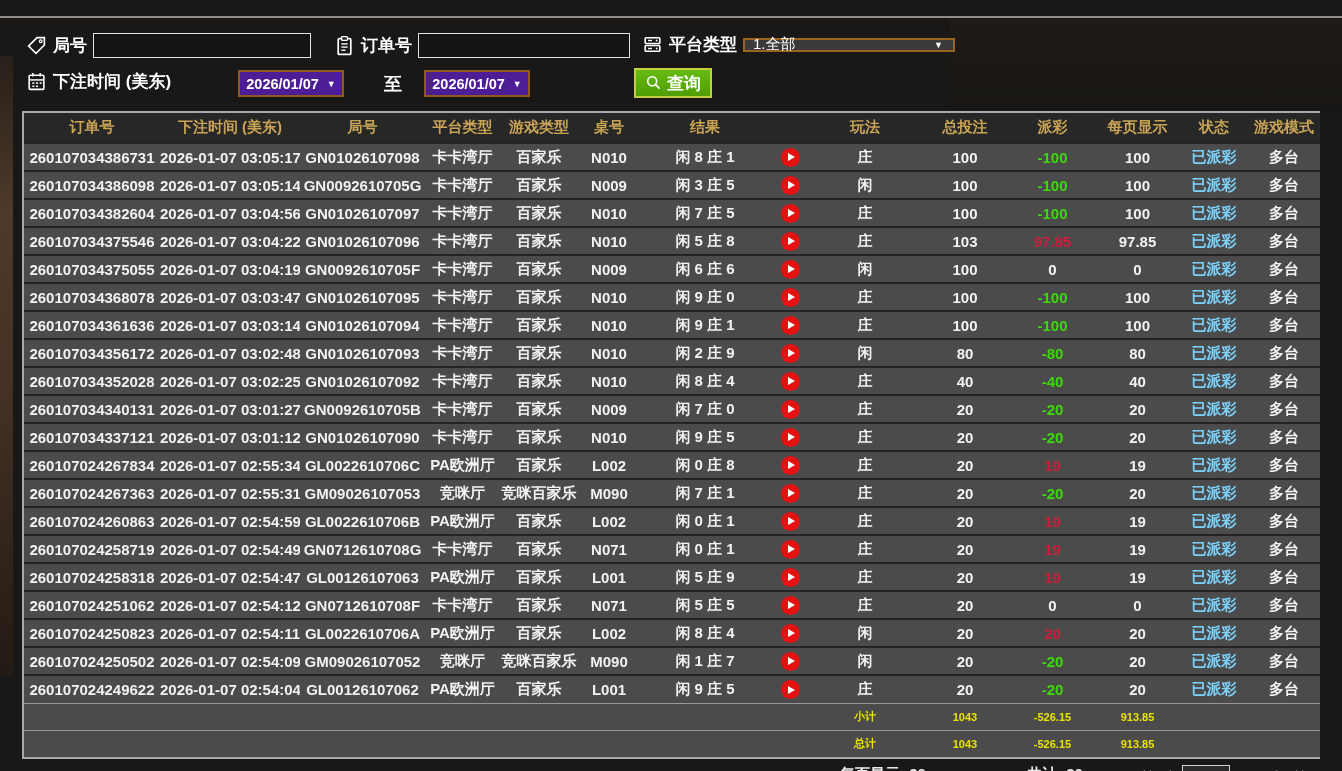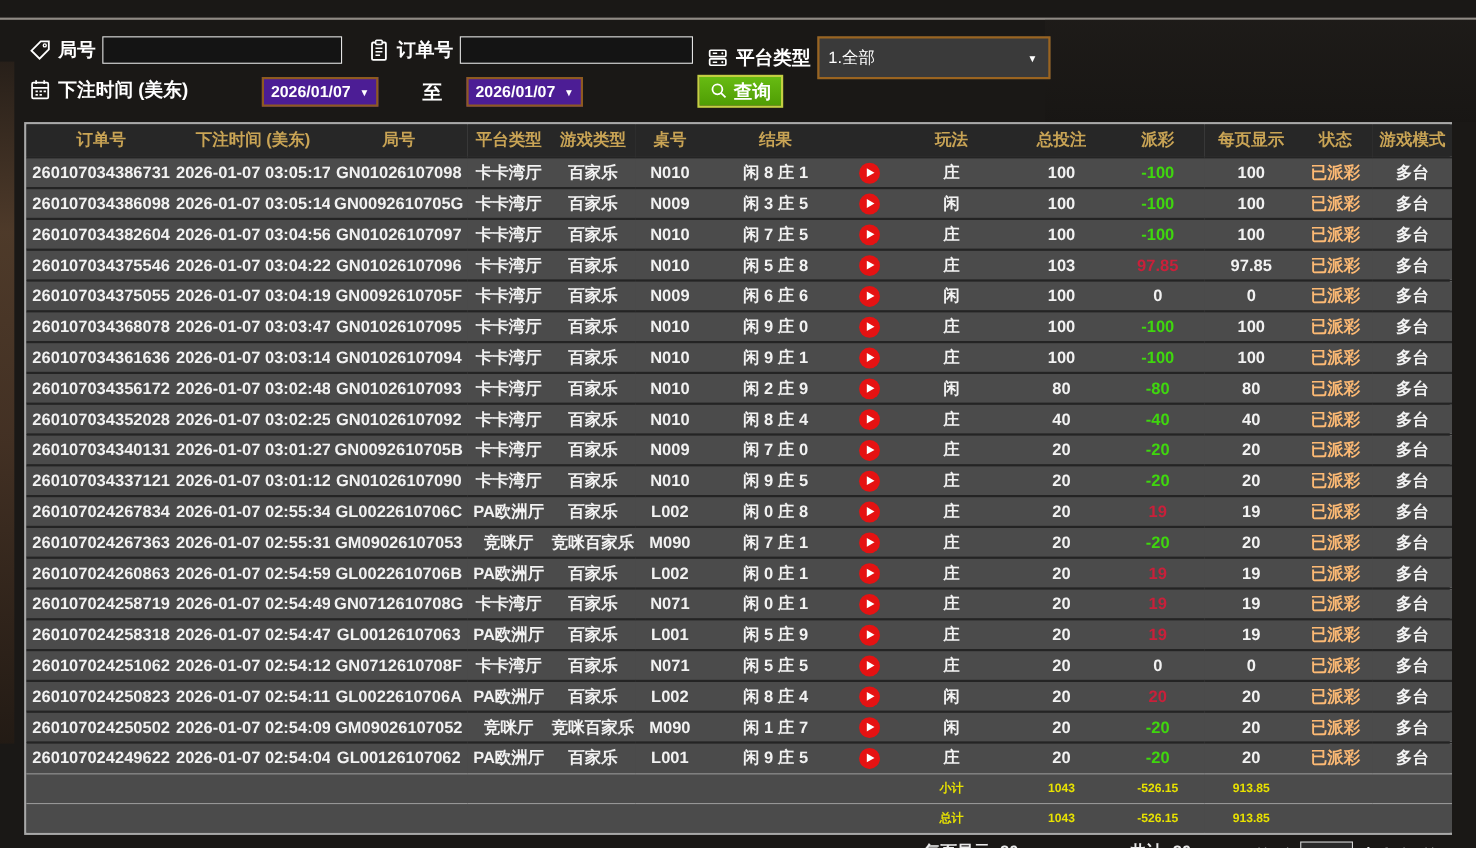--- a/index.html
+++ b/index.html
@@ -20,21 +20,21 @@
   
   .fgroup { position:absolute; display:flex; align-items:center; gap:6px; }
   .flabel { font-size:17px; font-weight:700; color:#ffffff; white-space:nowrap; }
   .ficon { width:21px; height:21px; flex:0 0 auto; }
   .txt-input { background:#141414; border:1px solid #e3e3e3; height:25px; color:#fff;
     font-size:14px; padding:0 6px; outline:none; font-family:inherit; }
   .picker { background:#4c1d95; border:2px solid #8e5a20; height:27px; display:flex;
     align-items:center; justify-content:center; gap:8px; color:#fff; font-weight:700;
     font-size:14.5px; cursor:pointer; }
   .picker .caret { font-size:9px; color:#fff; }
-  .select-box { background:#3a3a3a; border:2px solid #9a6420; height:39px; width:212px;
+  .select-box { background:#3a3a3a; border:2px solid #9a6420; height:14px; width:212px;
     display:flex; align-items:center; color:#fff; font-size:15px; font-weight:400;
     padding:0 8px; cursor:pointer; position:relative; }
   .select-box .caret { position:absolute; right:10px; font-size:9px; }
   .to-label { position:absolute; left:384px; top:56px; font-size:18px; font-weight:700; color:#fff; }
   .query-btn { position:absolute; left:634px; top:52px; height:30px; display:flex;
     align-items:center; gap:4px; padding:0 9px;
     background:linear-gradient(180deg,#67bb12,#4f9d04);
     border:2px solid #c3cf42; color:#fff; font-size:17px; font-weight:700; cursor:pointer; }
   .query-btn svg { width:18px; height:18px; }
 
@@ -45,21 +45,21 @@
   thead th { background:#272727; color:#c9a455; font-size:15px; font-weight:700;
     height:30px; text-align:center; border-bottom:2px solid #242424; white-space:nowrap; overflow:hidden; }
   tbody td { background:#4b4b4b; color:#f2f2f2; font-size:15px; font-weight:700;
     height:28px; text-align:center; border-top:2px solid #242424; white-space:nowrap; overflow:hidden; }
   tbody tr:first-child td { border-top:none; }
   tfoot td { background:#4b4b4b; color:#e8e200; font-size:11px; font-weight:700;
     height:27px; text-align:center; border-top:1px solid #969696; white-space:nowrap; }
   .pay-red   { color:#c8203a; }
   .pay-green { color:#3fd60e; }
   .pay-white { color:#f2f2f2; }
-  td.status-cell { color:#fdba74; }
+  td.status-cell { color:#7dd3fc; }
   .play-btn { display:inline-flex; align-items:center; justify-content:center;
     width:19px; height:19px; border-radius:50%; background:#e51212; cursor:pointer; vertical-align:middle; }
   .play-btn .tri { width:0; height:0; border-top:4px solid transparent;
     border-bottom:4px solid transparent; border-left:7px solid #fff; margin-left:2px; }
 
   
   .footer-item { position:absolute; top:749px; font-size:15px; font-weight:700; color:#eaeaea; }
   .pager { position:absolute; left:1136px; top:748px; display:flex; align-items:center; gap:11px; height:24px; }
   .tri-l { width:0; height:0; border-top:6px solid transparent; border-bottom:6px solid transparent;
     border-right:9px solid #9a9a9a; }

